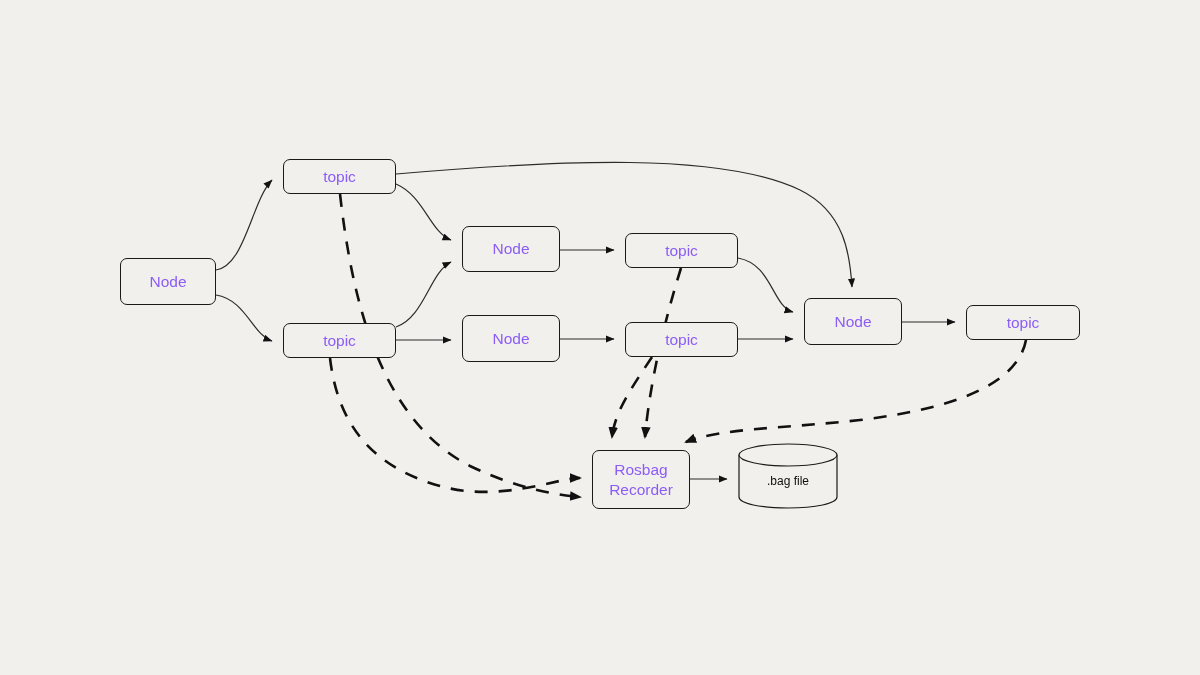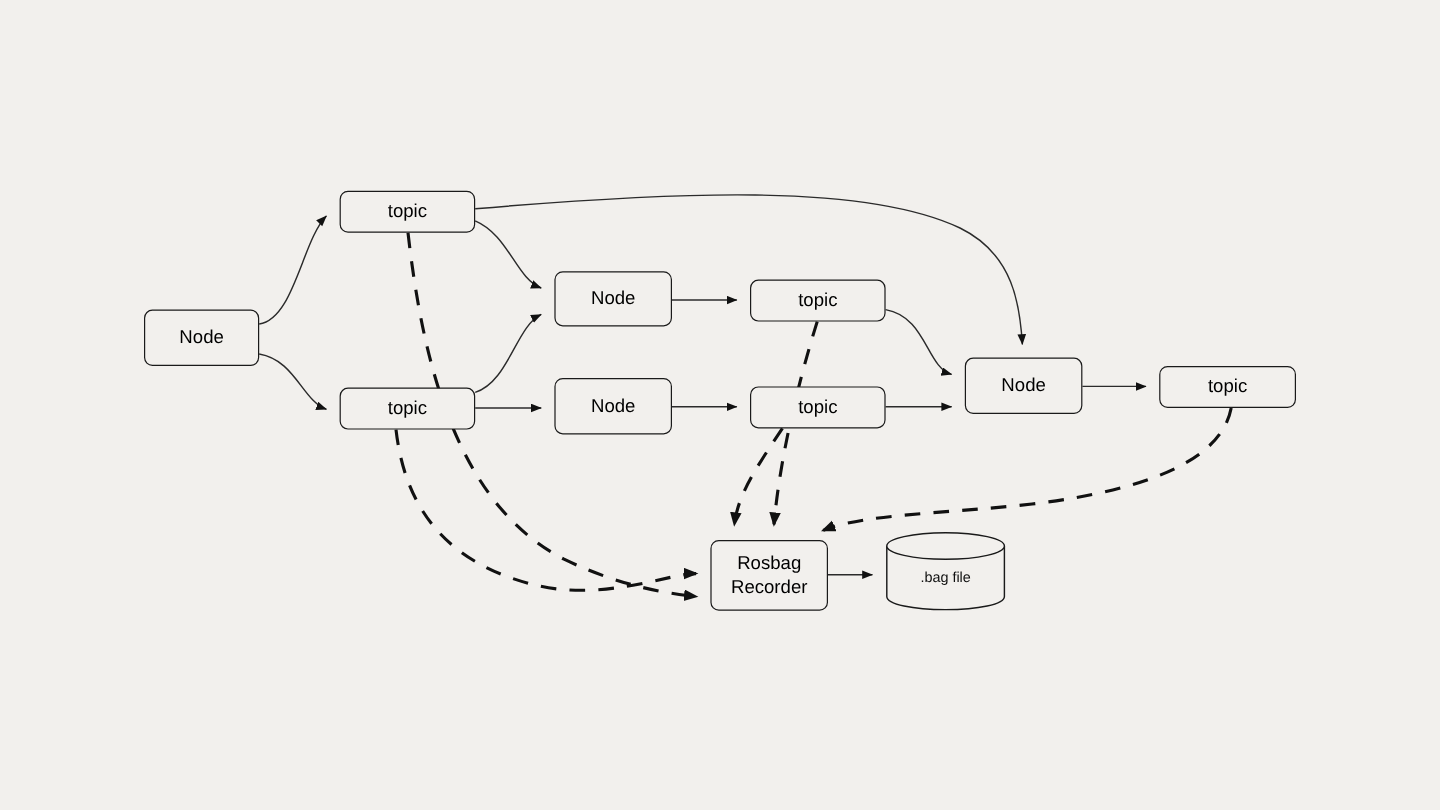--- a/index.html
+++ b/index.html
@@ -27,21 +27,21 @@
   .node-box {
     position: absolute;
     box-sizing: border-box;
     border: 1px solid #1a1a1a;
     border-radius: 7px;
     background: #f2f0ed;
     display: flex;
     align-items: center;
     justify-content: center;
     text-align: center;
-    color: #000000;
+    color: #8b5cf6;
     font-size: 15.5px;
     line-height: 1.25;
     z-index: 5;
   }
   .node-box.two-line {
     flex-direction: column;
   }
   .cyl {
     position: absolute;
     z-index: 5;

